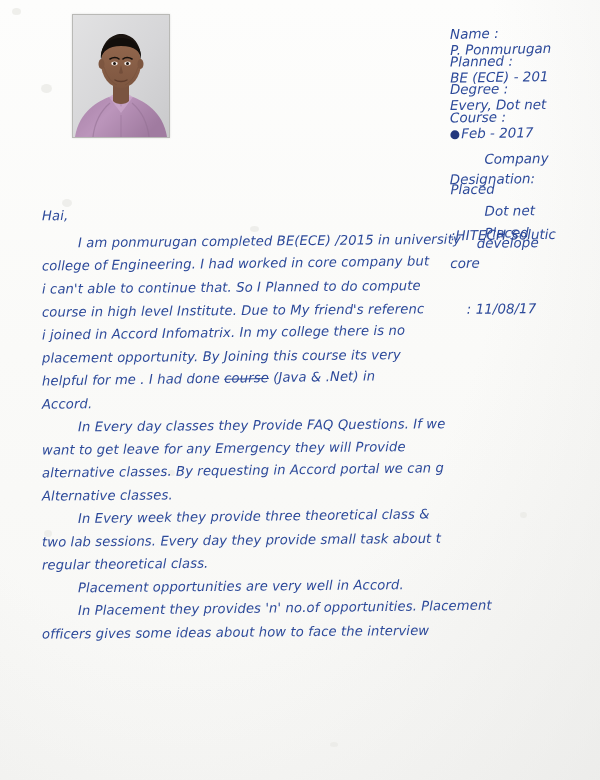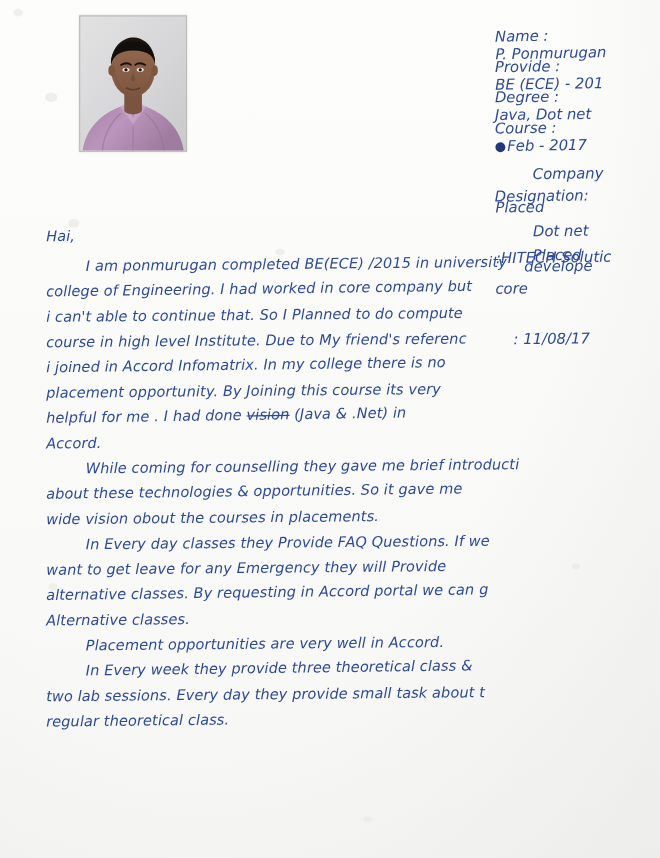--- a/index.html
+++ b/index.html
@@ -189,27 +189,27 @@
   </div>
 
   <div class="fields">
 
     <div class="field f-name">
       <span class="lbl">Name :</span>
       <span class="val">P. Ponmurugan</span>
     </div>
 
     <div class="field f-degree">
-      <span class="lbl">Provide :</span>
+      <span class="lbl">Planned :</span>
       <span class="val">BE (ECE) - 201</span>
     </div>
 
     <div class="field f-course">
       <span class="lbl">Degree :</span>
-      <span class="val">Java, Dot net</span>
+      <span class="val">Every, Dot net</span>
     </div>
 
     <div class="field f-accord">
       <span class="lbl">Course :</span>
       <span class="blot"></span><span class="val">Feb - 2017</span>
     </div>
 
     <div class="field f-company">
       <span class="stack-lbl">
         <span class="l1">Company</span>
@@ -239,42 +239,41 @@
 
     <div class="line greet">Hai,</div>
 
     <div>
       <div class="line i-indent r1">I am ponmurugan completed BE(ECE) /2015 in university</div>
       <div class="line i-norm   r2">college of Engineering. I had worked in core company but</div>
       <div class="line i-norm   r1">i can't able to continue that. So I Planned to do compute</div>
       <div class="line i-norm   r3">course in high level Institute. Due to My friend's referenc</div>
       <div class="line i-norm   r2">i joined in Accord Infomatrix. In my college there is no</div>
       <div class="line i-norm   r1">placement opportunity. By Joining this course its very</div>
-      <div class="line i-norm   r4">helpful for me . I had done <span class="strike">vision</span> (Java &amp; .Net) in</div>
+      <div class="line i-norm   r4">helpful for me . I had done <span class="strike">course</span> (Java &amp; .Net) in</div>
       <div class="line i-norm   r3">Accord.</div>
     </div>
 
-    <div>
-      <div class="line i-indent r1">While coming for counselling they gave me brief introducti</div>
-      <div class="line i-norm   r2">about these technologies &amp; opportunities. So it gave me</div>
-      <div class="line i-norm   r1">wide vision obout the courses in placements.</div>
-    </div>
 
     <div>
       <div class="line i-indent r3">In Every day classes they Provide FAQ Questions. If we</div>
       <div class="line i-norm   r1">want to get leave for any Emergency they will Provide</div>
       <div class="line i-norm   r2">alternative classes. By requesting in Accord portal we can g</div>
       <div class="line i-norm   r1">Alternative classes.</div>
     </div>
 
     <div>
-      <div class="line i-indent r1">Placement opportunities are very well in Accord.</div>
-    </div>
-
-    <div>
       <div class="line i-indent r2">In Every week they provide three theoretical class &amp;</div>
       <div class="line i-norm   r1">two lab sessions. Every day they provide small task about t</div>
       <div class="line i-norm   r5">regular theoretical class.</div>
     </div>
 
+    <div>
+      <div class="line i-indent r1">Placement opportunities are very well in Accord.</div>
+    </div>
+
+    <div>
+      <div class="line i-indent r2">In Placement they provides 'n' no.of opportunities. Placement</div>
+      <div class="line i-norm   r1">officers gives some ideas about how to face the interview</div>
+    </div>
 
   </div>
 </div>
 
 </body></html>

